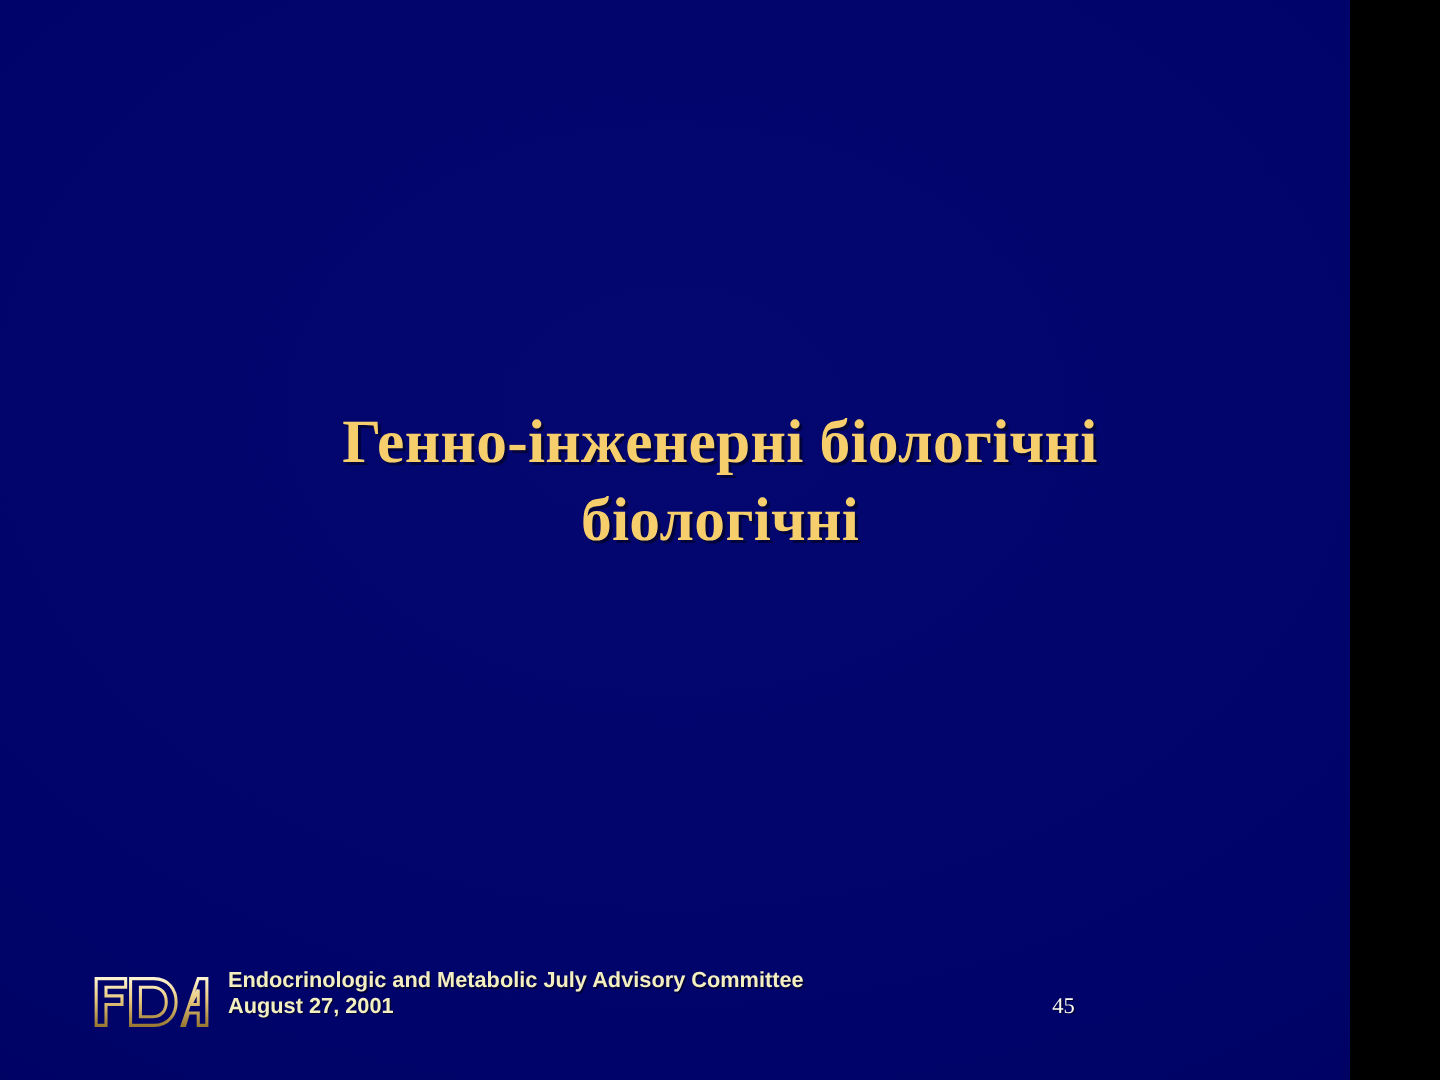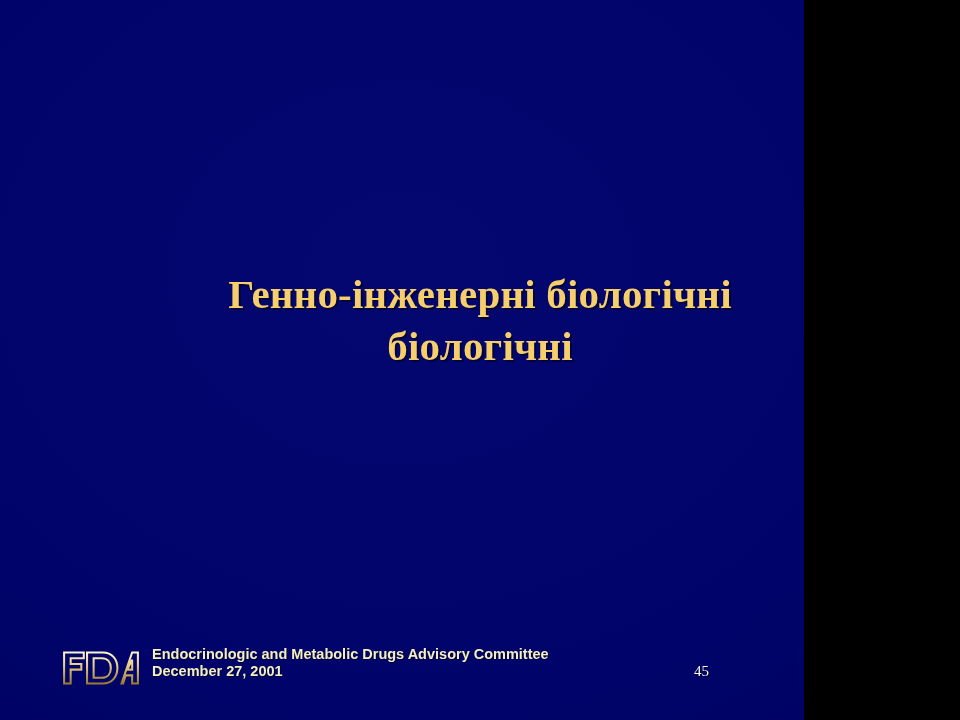--- a/index.html
+++ b/index.html
@@ -3,21 +3,21 @@
 <meta charset="utf-8">
 <style>
   html, body {
     margin: 0;
     padding: 0;
     background: #000000;
   }
 
   #slide {
     position: relative;
-    width: 804px;
+    width: 900px;
     height: 720px;
     overflow: hidden;
     background: #00046e;
     background-image: radial-gradient(ellipse 120% 110% at 50% 38%, #04076f 0%, #00046a 55%, #000159 100%);
     font-family: "Liberation Sans", sans-serif;
   }
 
   
   #title-block {
     position: absolute;
@@ -68,20 +68,21 @@
     white-space: nowrap;
     text-shadow: 1px 1px 0 rgba(0,0,0,0.5);
   }
 
   
   #page-number {
     position: absolute;
     left: 694px;
     top: 663px;
     width: 30px;
+    text-align: center;
     font-family: "Liberation Serif", "DejaVu Serif", serif;
     font-size: 15px;
     font-weight: normal;
     color: #fbfbf2;
     text-shadow: 1px 1px 0 rgba(0,0,0,0.55);
   }
 </style>
 </head>
 <body>
 
@@ -108,21 +109,21 @@
 
         <path d="M66 10 L104 10 C128 10 140 28 140 48 C140 68 128 86 104 86 L66 86 Z M82 24 L82 72 L102 72 C116 72 124 62 124 48 C124 34 116 24 102 24 Z"></path>
 
         <path d="M150 86 L176 10 L190 10 L190 86 L176 86 L176 66 L160 66 L154 86 Z M164 52 L176 52 L176 28 Z"></path>
 
         <path d="M70 90 L196 90"></path>
       </g>
     </svg>
 
     <div id="footer-text">
-      <div class="footer-line">Endocrinologic and Metabolic Drugs Advisory Committee</div>
-      <div class="footer-line">December 27, 2001</div>
+      <div class="footer-line">Endocrinologic and Metabolic July Advisory Committee</div>
+      <div class="footer-line">August 27, 2001</div>
     </div>
 
   </div>
 
   <div id="page-number">45</div>
 
 </div>
 
 </body></html>

